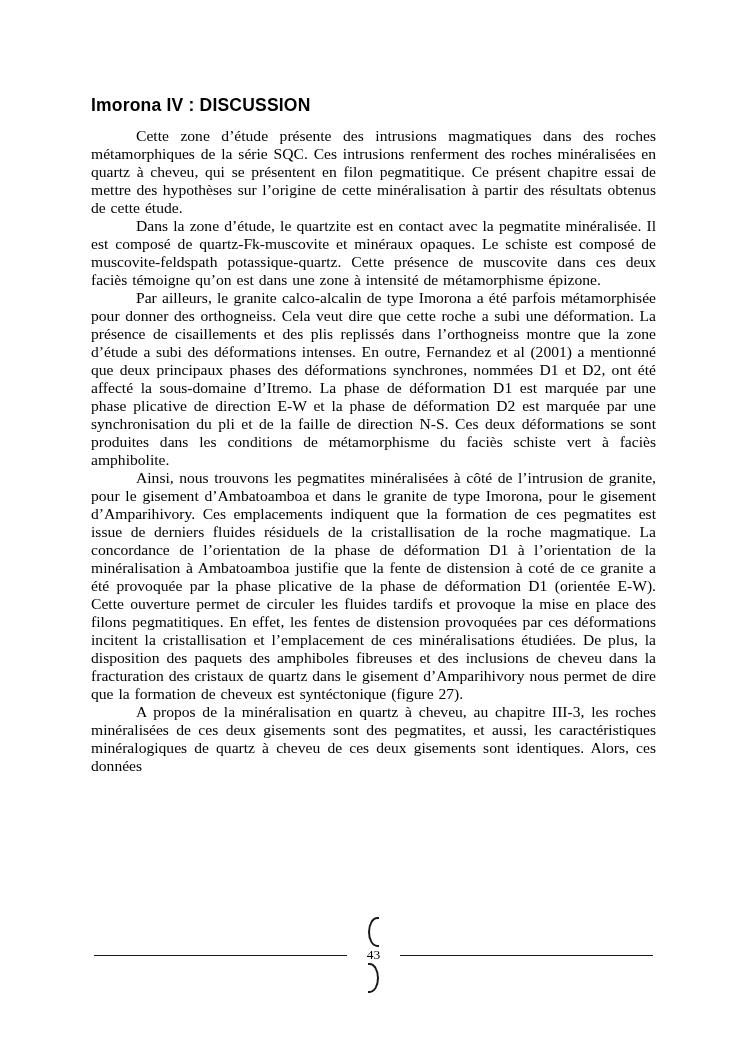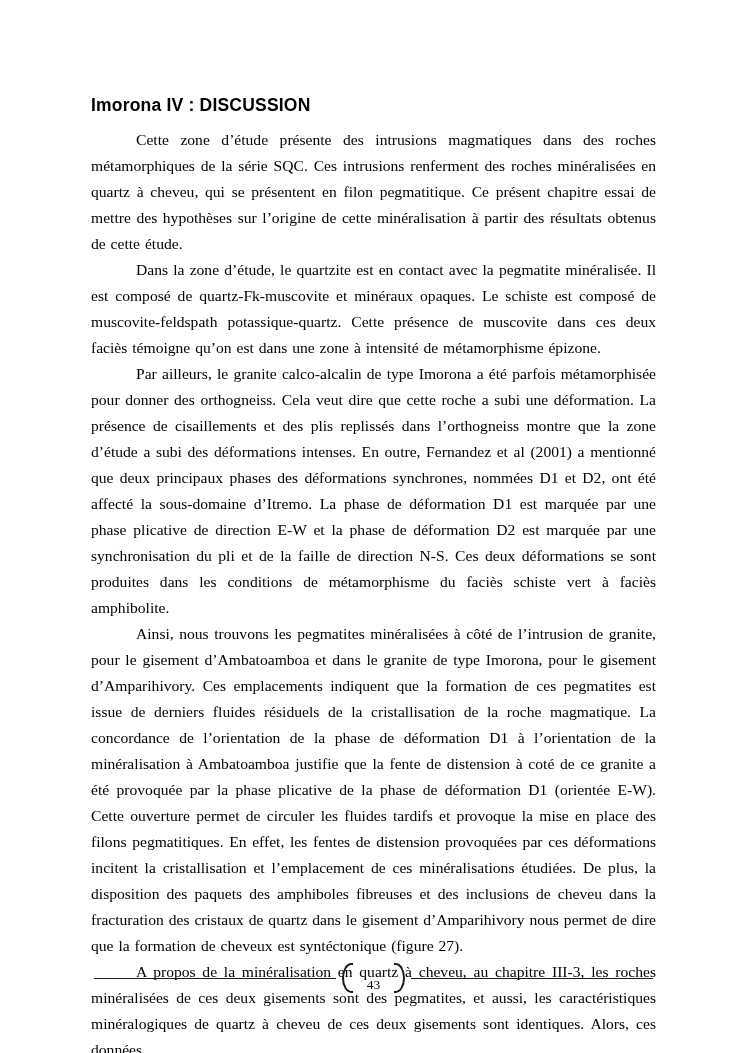--- a/index.html
+++ b/index.html
@@ -24,40 +24,41 @@
       font-size: 17.5px;
       letter-spacing: 0.2px;
       margin: 0 0 11px 0;
       color: #000000;
     }
     .body-text p {
       margin: 0;
       text-align: justify;
       text-indent: 45px;
       font-size: 15.6px;
-      line-height: 26px;
+      line-height: 18px;
       word-spacing: 1px;
     }
     .footer {
       position: absolute;
       left: 94px;
       right: 92px;
       bottom: 60px;
       display: flex;
       align-items: center;
     }
     .rule {
       flex: 1;
       height: 0;
       border-top: 1.5px solid #1a1a1a;
     }
     .pagenum-wrap {
       display: flex;
-      align-items: flex-end;
+      align-items: center;
       margin: 0 6px;
+      flex-direction: column;
     }
     .bracket {
       width: 11px;
       height: 30px;
       box-sizing: border-box;
       border: 2.6px solid #1a1a1a;
       background: transparent;
     }
     .bracket.left {
       border-right: none;

